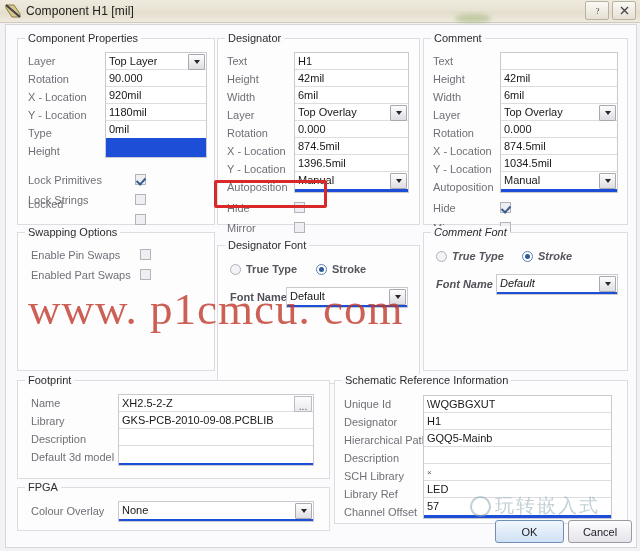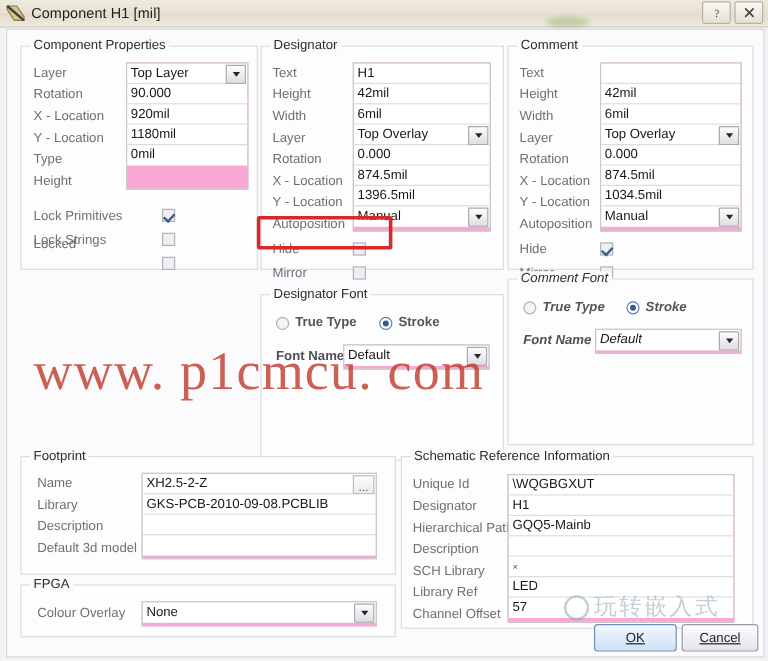--- a/index.html
+++ b/index.html
@@ -32,21 +32,21 @@
     background:#fbfbfd;border:1px solid #d6d5da;
   }
   .gb{position:absolute;border:1px solid #dcdce1;background:#fdfdfe;}
   .gb-title{
     position:absolute;top:-7px;left:7px;background:#fbfbfd;
     padding:0 3px;font-size:11px;color:#2d2d2d;white-space:nowrap;
   }
   .row{position:absolute;display:flex;align-items:center;height:18px;}
   .lbl{color:#6f6f76;font-size:11px;white-space:nowrap;}
   
-  .fstack{position:absolute;border:1px solid #c9c9cf;background:#f9a8d4;}
+  .fstack{position:absolute;border:1px solid #c9c9cf;background:#1d4ed8;}
   .fld{
     height:17px;border-bottom:1px solid #dcdce1;box-sizing:border-box;
     display:flex;align-items:center;background:#ffffff;position:relative;
   }
   .fld:last-child{border-bottom:none;}
   .fld .val{padding-left:3px;font-size:11px;color:#17171a;line-height:17px;white-space:nowrap;overflow:hidden;}
   .ddbtn{
     position:absolute;right:1px;top:1px;width:15px;height:14px;
     border:1px solid #a9a9b0;border-radius:1px;
     background:linear-gradient(to bottom,#fdfdfd,#dedee3);
@@ -67,21 +67,21 @@
   .rdo{
     width:11px;height:11px;border:1px solid #b0b0b8;border-radius:50%;
     background:#f3f3f6;display:inline-block;position:relative;box-sizing:border-box;
   }
   .rdo.on{background:#ffffff;border-color:#5b7fb0;}
   .rdo.on::after{content:"";position:absolute;left:2px;top:2px;width:5px;height:5px;border-radius:50%;background:#2f5c96;}
   .rlbl{font-size:11px;color:#55555c;margin-left:5px;font-weight:bold;}
   .btn{
     border:1px solid #9a9aa2;border-radius:3px;
     background:linear-gradient(to bottom,#fdfdfe,#e4e4ea);
-    font-size:11px;color:#20202a;display:flex;align-items:center;justify-content:center;text-decoration:underline;
+    font-size:11px;color:#20202a;display:flex;align-items:center;justify-content:center;
   }
   .btn.def{
     border:1px solid #6f8fb8;
     background:linear-gradient(to bottom,#f1f7fd,#cfe1f4);
   }
   .ellip{
     position:absolute;right:1px;top:1px;width:16px;height:14px;
     border:1px solid #bcbcc3;background:linear-gradient(to bottom,#fcfcfc,#eaeaee);
     font-size:10px;color:#55555c;display:flex;align-items:flex-end;justify-content:center;line-height:8px;
   }
@@ -328,20 +328,31 @@
     <div class="row" style="left:9px;top:160px;">
         <span class="lbl">Hide</span>
       </div>
     <div class="row" style="left:9px;top:180px;">
         <span class="lbl">Mirror</span>
       </div>
     <span class="cbx on" style="position:absolute;left:76px;top:163px;"></span>
     <span class="cbx" style="position:absolute;left:76px;top:183px;"></span>
   </div>
 
+  <div class="gb" style="left:11px;top:207px;width:196px;height:137px;">
+    <span class="gb-title">Swapping Options</span>
+    <div class="row" style="left:13px;top:13px;">
+        <span class="lbl">Enable Pin Swaps</span>
+      </div>
+    <div class="row" style="left:13px;top:33px;">
+        <span class="lbl">Enabled Part Swaps</span>
+      </div>
+    <span class="cbx" style="position:absolute;left:122px;top:16px;"></span>
+    <span class="cbx" style="position:absolute;left:122px;top:36px;"></span>
+  </div>
 
   <div class="gb" style="left:211px;top:220px;width:201px;height:137px;text-align:right;">
     <span class="gb-title">Designator Font</span>
     <div class="row" style="left:12px;top:14px;">
       <span class="rdo"></span>
       <span class="rlbl">True Type</span>
     </div>
     <div class="row" style="left:98px;top:14px;">
       <span class="rdo on"></span>
       <span class="rlbl">Stroke</span>

